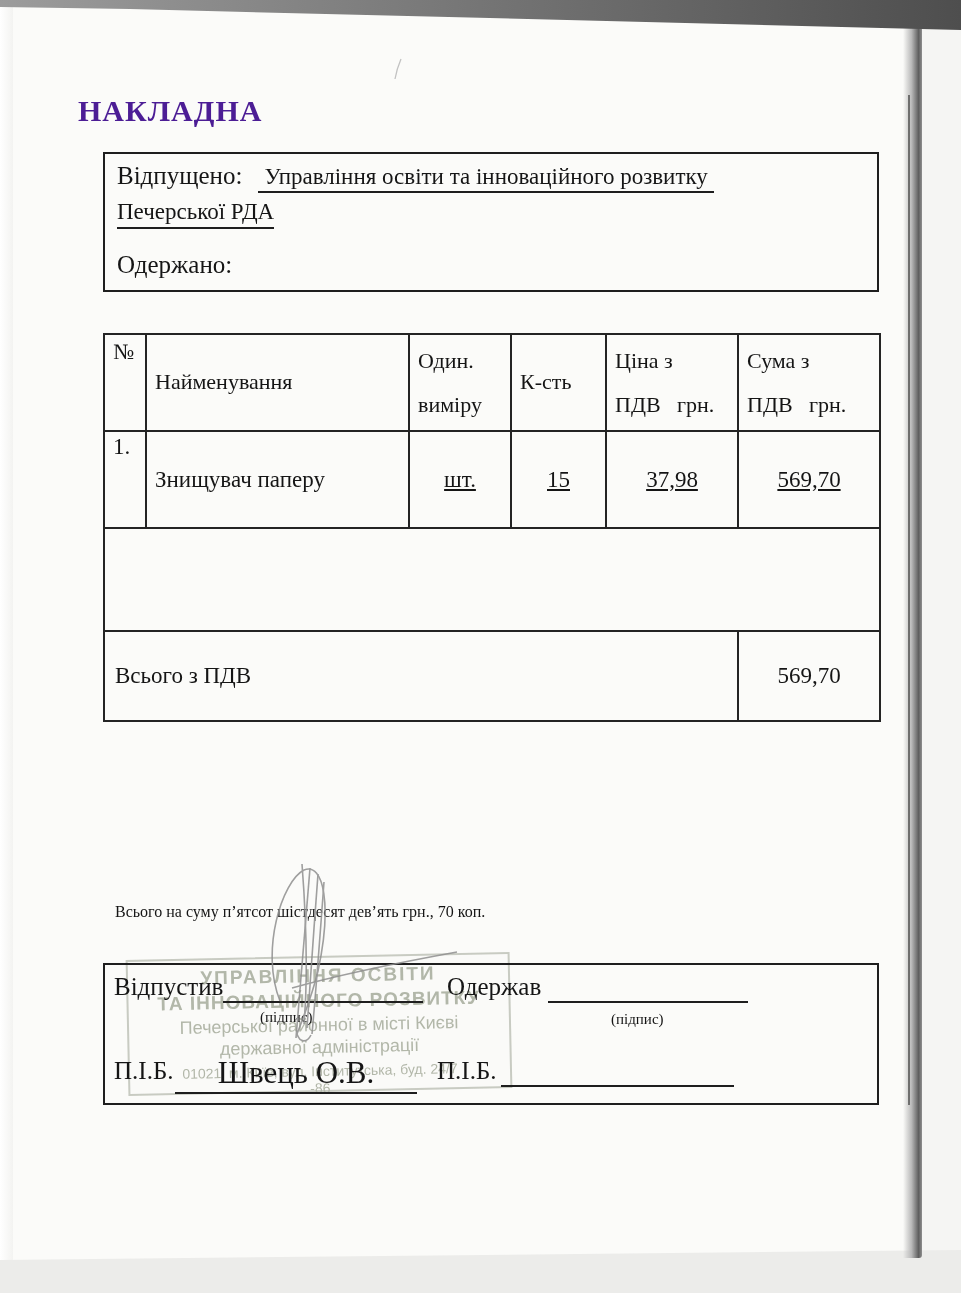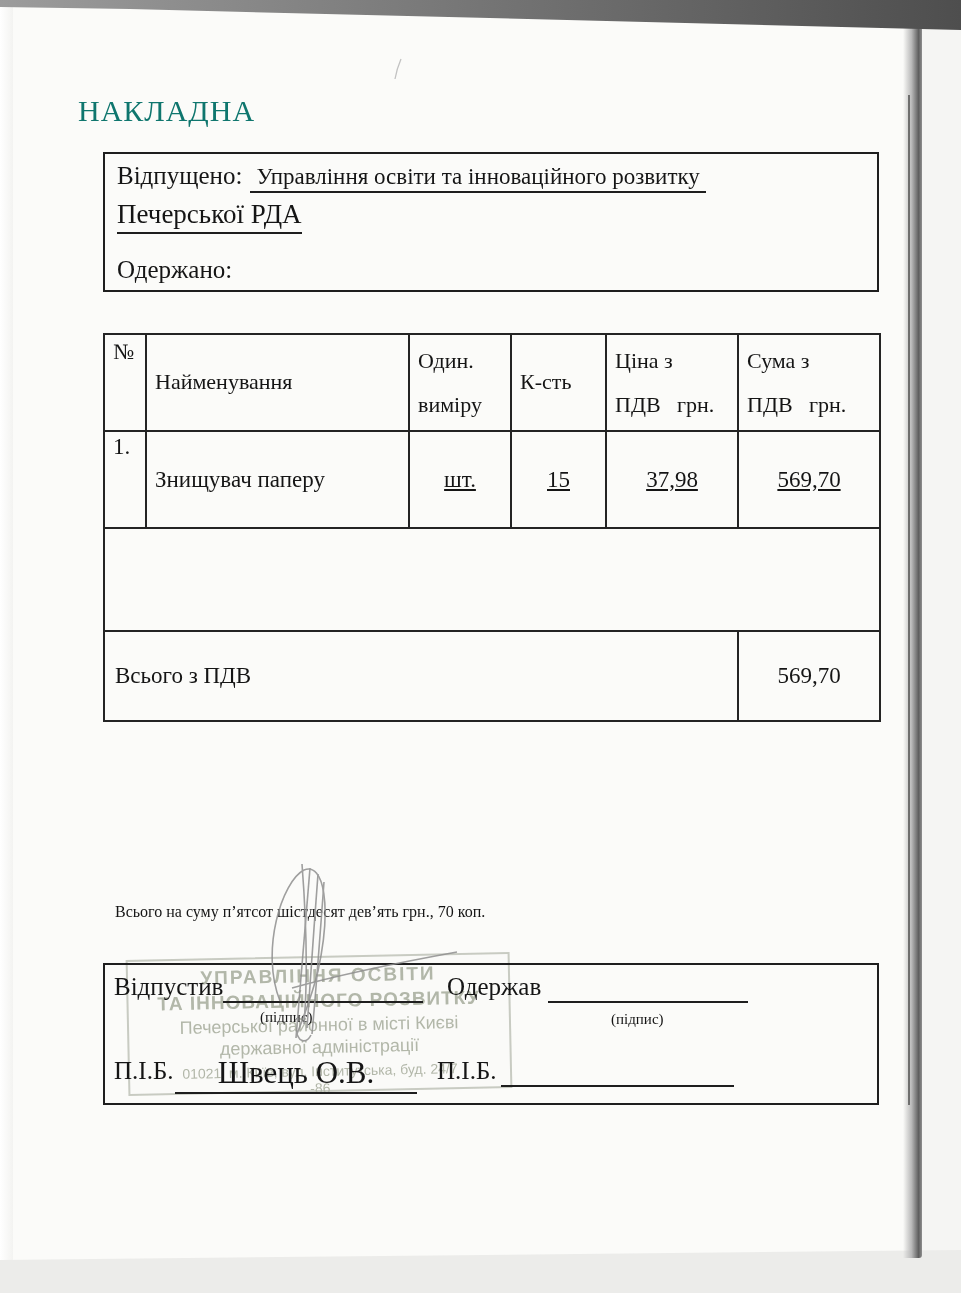--- a/index.html
+++ b/index.html
@@ -42,34 +42,34 @@
     clip-path:polygon(0 14px,961px 4px,961px 47px,0 47px);
     z-index:3;
   }
   .pen-mark {
     position:absolute; left:393px; top:58px; width:10px; height:22px; z-index:2;
   }
 
   
   .title {
     position:absolute; left:78px; top:94px;
-    font-size:30px; font-weight:normal; letter-spacing:1px; color:#0f766e;
+    font-size:30px; font-weight:bold; letter-spacing:1px; color:#4c1d95;
     z-index:6;
   }
 
   .recipient-box {
     position:absolute; left:103px; top:152px; width:776px; height:140px;
     border:2px solid #1e1e1e; padding:8px 14px 0 12px;
     font-size:25px; color:#151515; z-index:6; background:transparent;
   }
   .rb-line1 { display:flex; align-items:baseline; }
   .rb-label { white-space:nowrap; }
   .u { border-bottom:2px solid #1e1e1e; }
-  .rb-val1 { font-size:23px; margin-left:8px; padding:0 6px 1px 6px; }
-  .rb-val2 { display:inline-block; font-size:27px; margin-top:6px; padding-bottom:2px; }
+  .rb-val1 { font-size:23px; margin-left:16px; padding:0 6px 1px 6px; }
+  .rb-val2 { display:inline-block; font-size:23px; margin-top:6px; padding-bottom:2px; }
   .rb-line3 { margin-top:22px; display:flex; align-items:baseline; }
   .rb-val3 { display:inline-block; text-align:center; min-width:190px; padding:0 4px 1px 4px; }
 
   table.items {
     position:absolute; left:103px; top:333px; width:776px;
     border-collapse:collapse; table-layout:fixed;
     font-size:23px; color:#151515; z-index:6;
   }
   table.items td { border:2px solid #242424; }
   td.th { white-space:pre-wrap; line-height:2.0; font-size:22px; padding-left:8px; vertical-align:middle; }

